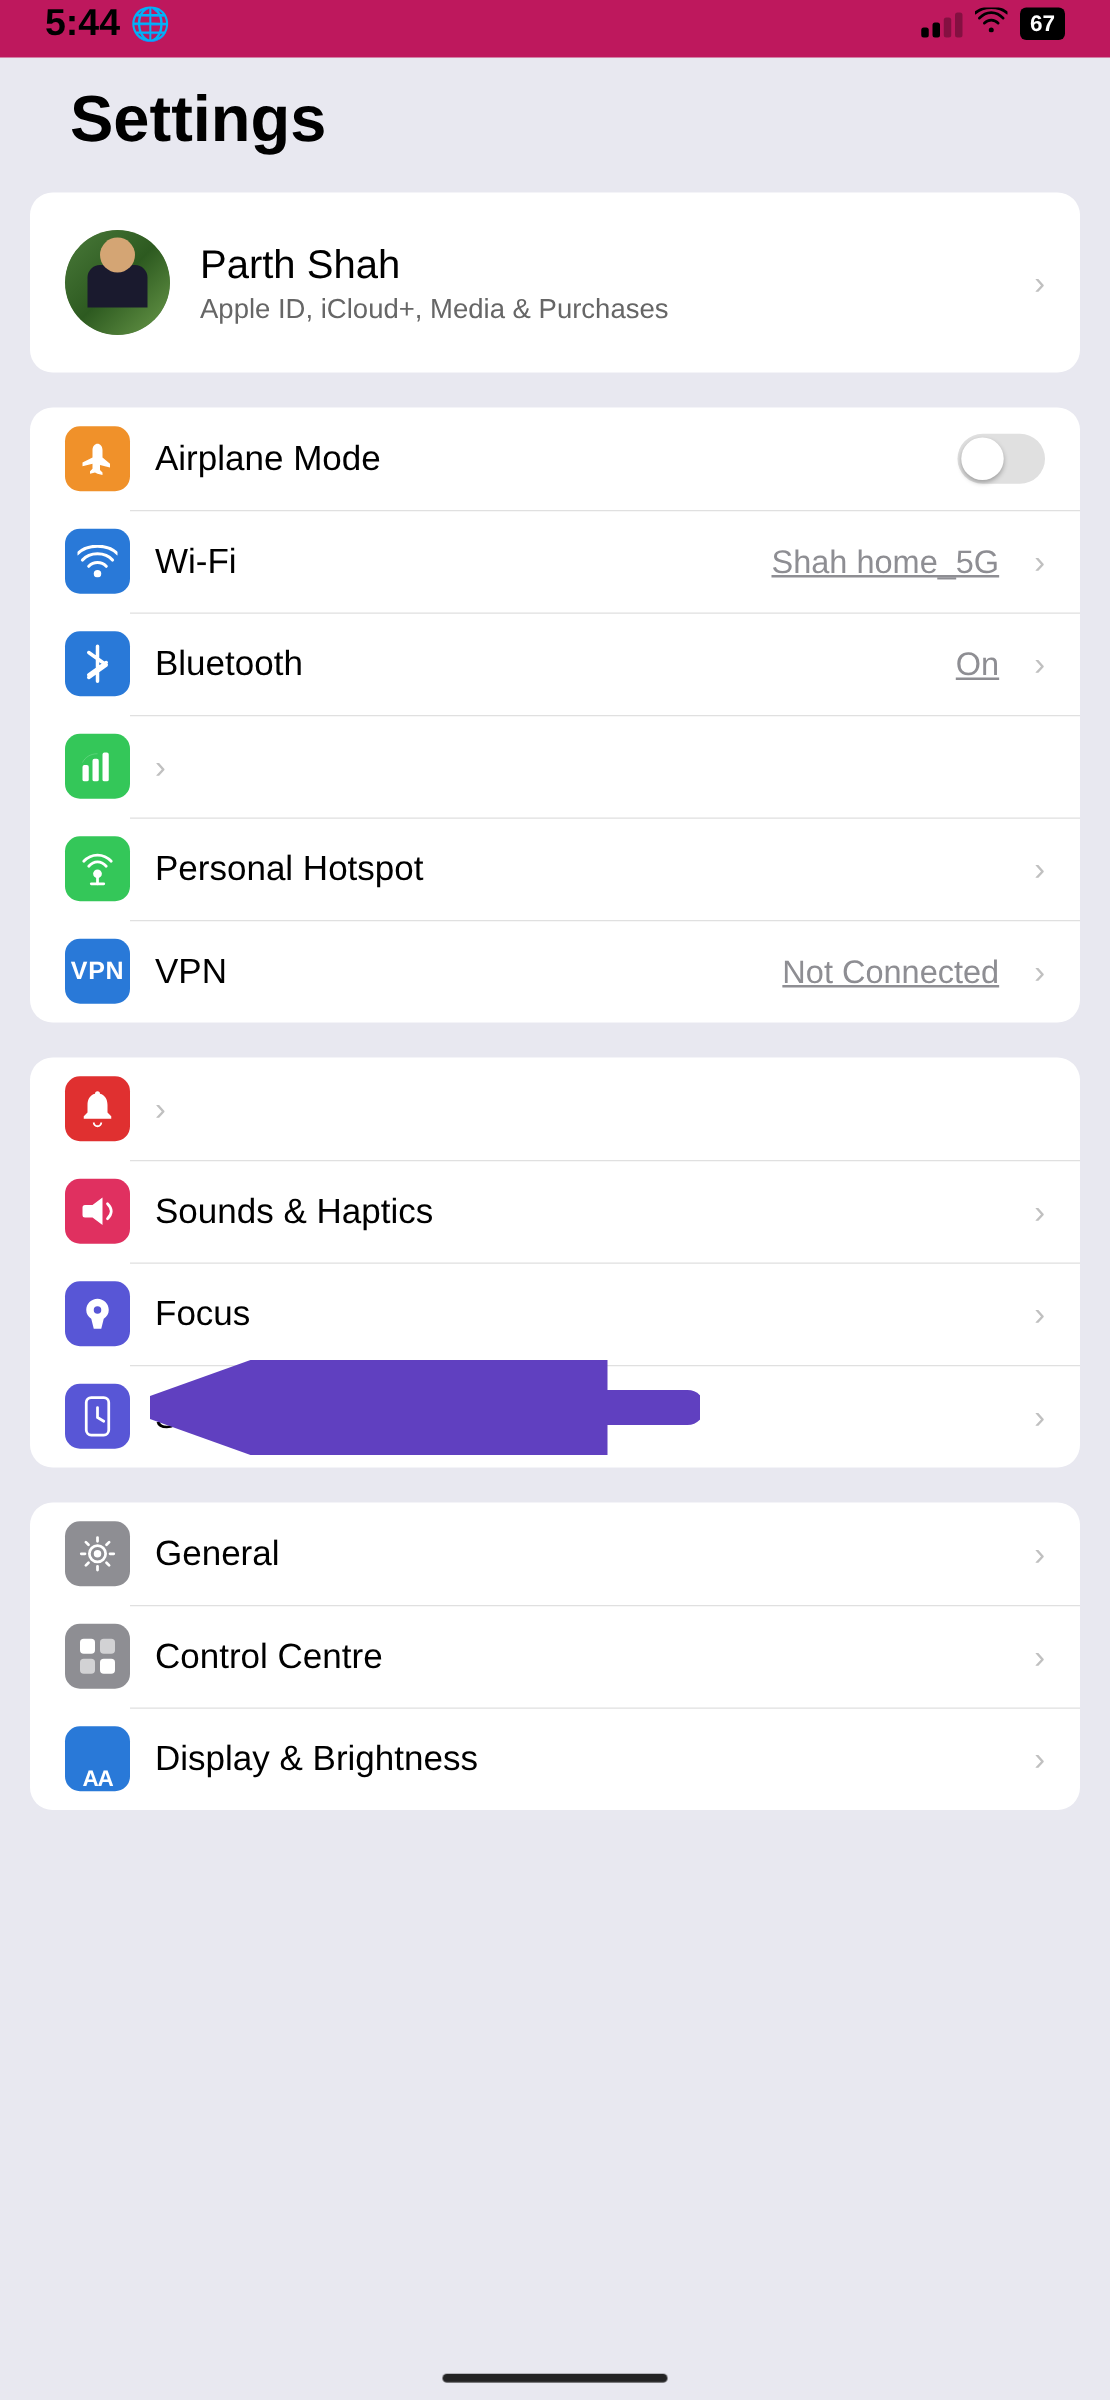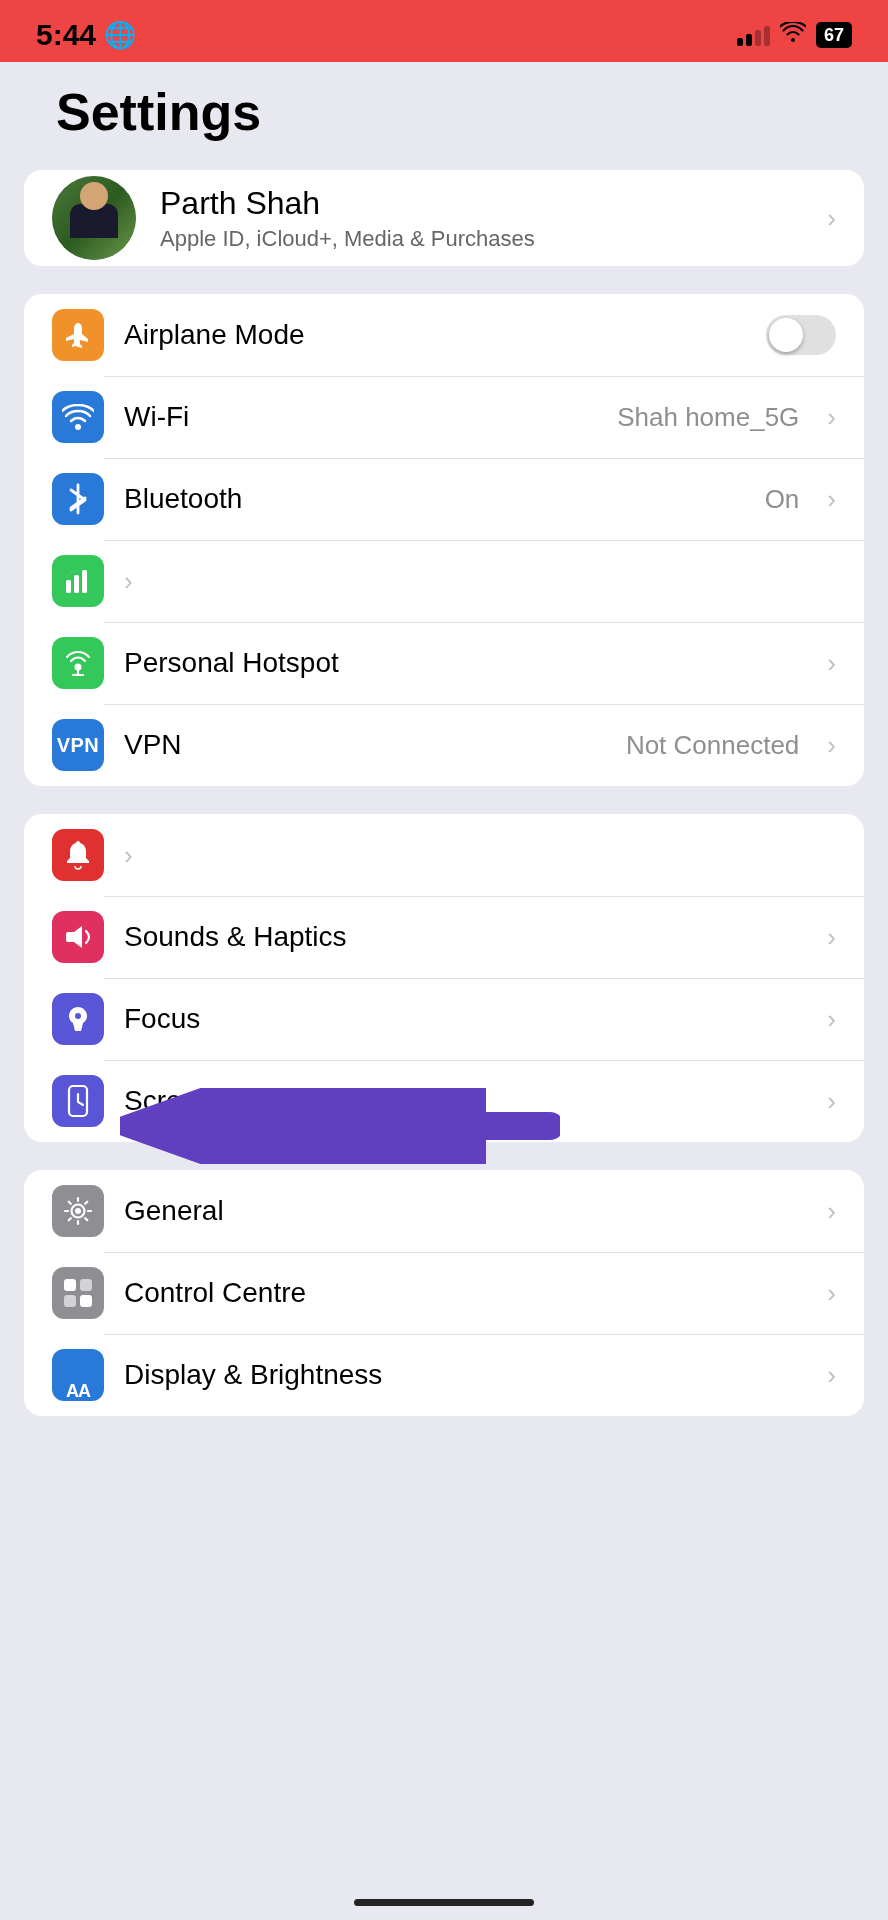--- a/index.html
+++ b/index.html
@@ -11,22 +11,22 @@
       font-family: -apple-system, 'SF Pro Display', 'Helvetica Neue', Arial, sans-serif;
       position: relative;
       overflow-x: hidden;
     }
 
     
     .status-bar {
       display: flex;
       justify-content: space-between;
       align-items: center;
-      padding: 18px 36px 10px 36px;
-      background: #ef4444;
+      padding: 2px 36px 10px 36px;
+      background: #be185d;
     }
     .status-time {
       font-size: 30px;
       font-weight: 600;
       color: #000;
       display: flex;
       align-items: center;
       gap: 8px;
     }
     .status-icons {
@@ -81,21 +81,21 @@
       background: #fff;
       border-radius: 18px;
       margin: 0 24px 28px 24px;
       overflow: hidden;
     }
 
     
     .profile-row {
       display: flex;
       align-items: center;
-      padding: 6px 28px;
+      padding: 30px 28px;
       gap: 24px;
       cursor: pointer;
     }
     .profile-avatar {
       width: 84px;
       height: 84px;
       border-radius: 50%;
       overflow: hidden;
       flex-shrink: 0;
       background: #6a8a5a;
@@ -194,20 +194,21 @@
 
     .row-label {
       flex: 1;
       font-size: 28px;
       color: #000;
     }
     .row-value {
       font-size: 26px;
       color: #8e8e93;
       margin-right: 8px;
+      text-decoration: underline;
     }
 
     
     .toggle {
       width: 70px;
       height: 40px;
       background: #e0e0e0;
       border-radius: 20px;
       position: relative;
       flex-shrink: 0;

